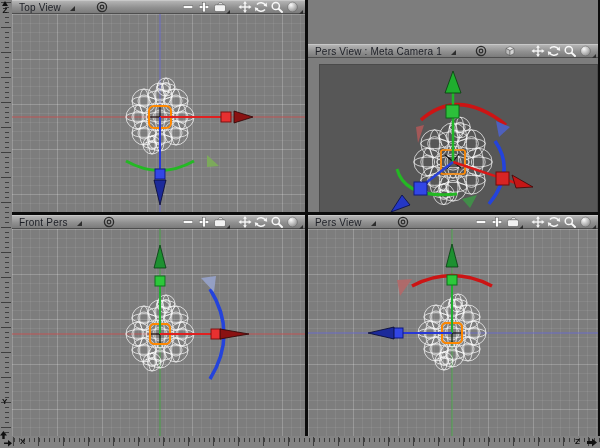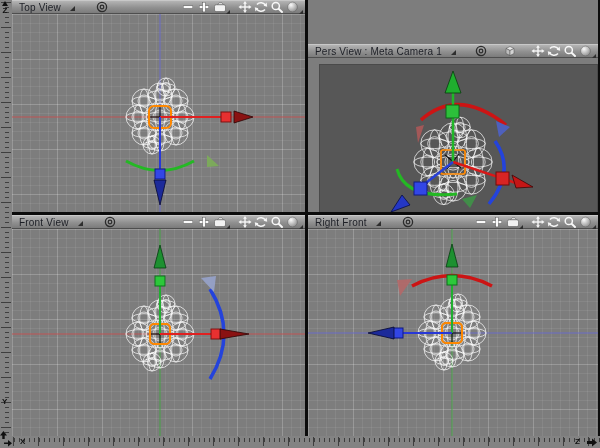--- a/index.html
+++ b/index.html
@@ -375,21 +375,21 @@
             <polygon points="82,130 90,140 71,147" fill="#2437c4" stroke="#060d46" stroke-width="0.8"></polygon>
           </g>
         </svg>
       </div>
     </div>
   </div>
 
   <div class="vp bl">
     <div class="vp-header">
       <div class="label-wrap">
-        <span class="vp-label">Front View</span>
+        <span class="vp-label">Front Pers</span>
         <span class="dd-tri"></span>
       </div>
       <span class="hicon" style="margin-left:14px">
           <svg viewBox="0 0 14 12">
             <use href="#i-target"></use>
           </svg>
         </span>
       <div class="sp"></div>
       <span class="hicon">
           <svg viewBox="0 0 14 12">
@@ -499,21 +499,21 @@
           <rect x="199" y="100" width="10" height="10" fill="#e83030" stroke="#7a1010"></rect>
           <polygon points="208,100 208,110 237,105" fill="#8a1212" stroke="#2c0505" stroke-width="0.8"></polygon>
         </g>
       </svg>
     </div>
   </div>
 
   <div class="vp br">
     <div class="vp-header">
       <div class="label-wrap">
-        <span class="vp-label">Right Front</span>
+        <span class="vp-label">Pers View</span>
         <span class="dd-tri"></span>
       </div>
       <span class="hicon" style="margin-left:14px">
           <svg viewBox="0 0 14 12">
             <use href="#i-target"></use>
           </svg>
         </span>
       <div class="sp"></div>
       <span class="hicon">
           <svg viewBox="0 0 14 12">

